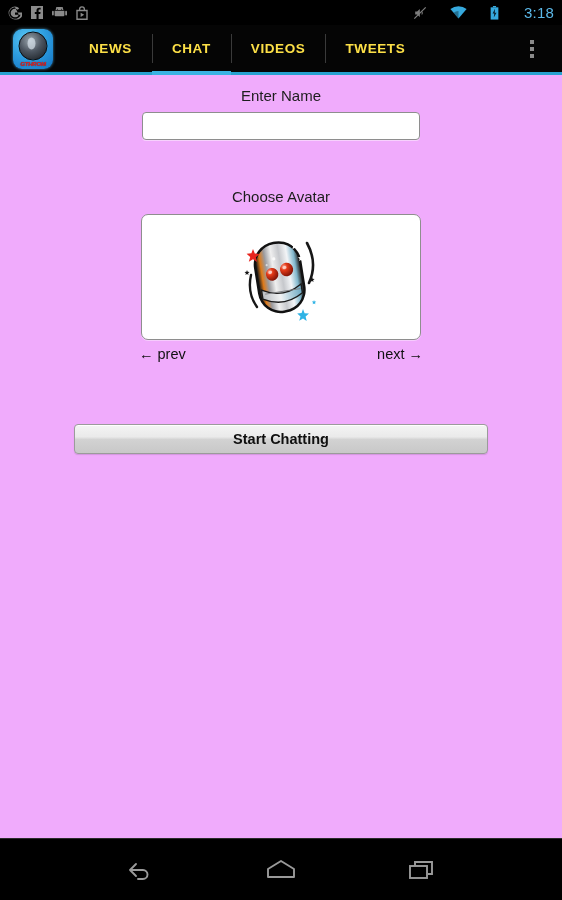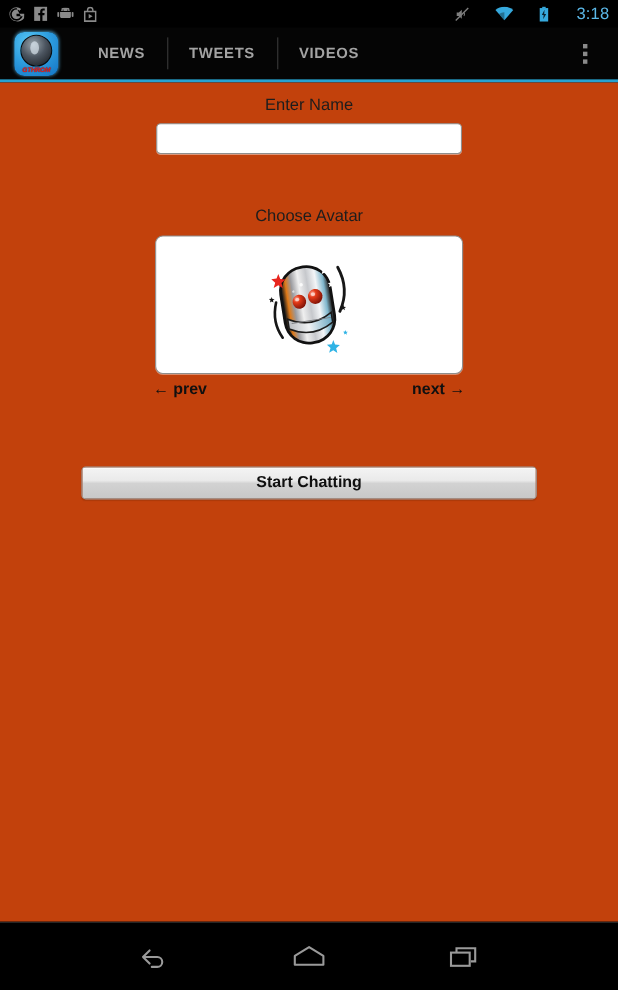--- a/index.html
+++ b/index.html
@@ -105,21 +105,21 @@
     display: flex;
     align-items: stretch;
     height: 100%;
     margin-left: 16px;
   }
   .tab {
     position: relative;
     display: flex;
     align-items: center;
     justify-content: flex-start;
-    color: #a3a3a3;
+    color: #fde047;
     font-size: 13.5px;
     font-weight: bold;
     letter-spacing: 0.6px;
     padding: 0 20px;
     cursor: pointer;
     box-sizing: border-box;
   }
   .tab + .tab::before {
     content: "";
     position: absolute;
@@ -163,21 +163,21 @@
     width: 100%;
   }
 
   
   .content {
     position: absolute;
     top: 75px;
     left: 0;
     right: 0;
     bottom: 62px;
-    background: #c2410c;
+    background: #f0abfc;
     overflow: hidden;
   }
   .label {
     text-align: center;
     color: #1d1d1d;
     font-size: 15px;
     margin-top: 12px;
   }
   .name-input {
     display: block;
@@ -212,21 +212,21 @@
     justify-content: center;
     box-sizing: border-box;
   }
   .avatar-nav {
     width: 284px;
     margin: 6px auto 0 auto;
     display: flex;
     justify-content: space-between;
     color: #101010;
     font-size: 14.5px;
-    font-weight: bold;
+    font-weight: normal;
     gap: 32px;
   }
   .avatar-nav span {
     cursor: pointer;
   }
 
   .start-button {
     display: block;
     width: 414px;
     height: 30px;
@@ -329,25 +329,28 @@
 
 <div class="action-bar">
   <div class="app-icon">
     <div class="emblem"></div>
     <div class="emblem-text">GTHROM</div>
   </div>
   <div class="tabs">
     <div class="tab">
       <span>NEWS</span>
     </div>
-    <div class="tab">
-      <span>TWEETS</span>
+    <div class="tab active">
+      <span>CHAT</span>
     </div>
     <div class="tab">
       <span>VIDEOS</span>
+    </div>
+    <div class="tab">
+      <span>TWEETS</span>
     </div>
   </div>
   <div class="overflow-menu">
     <i></i>
     <i></i>
     <i></i>
   </div>
 </div>
 <div class="tab-underline"></div>
 

